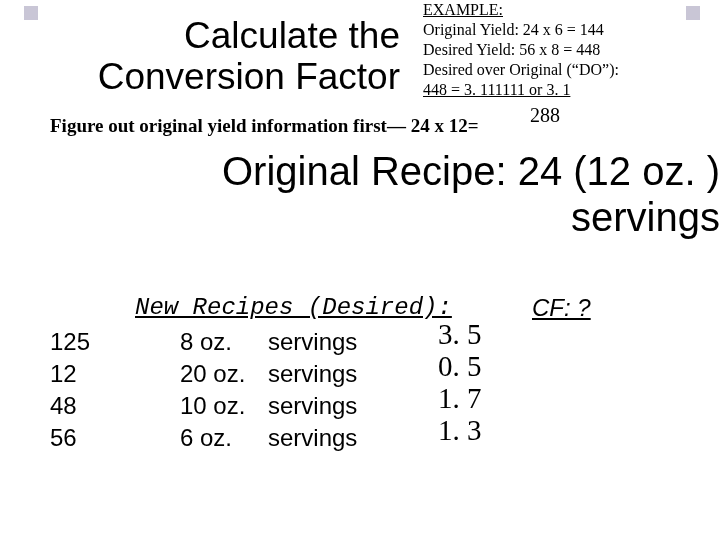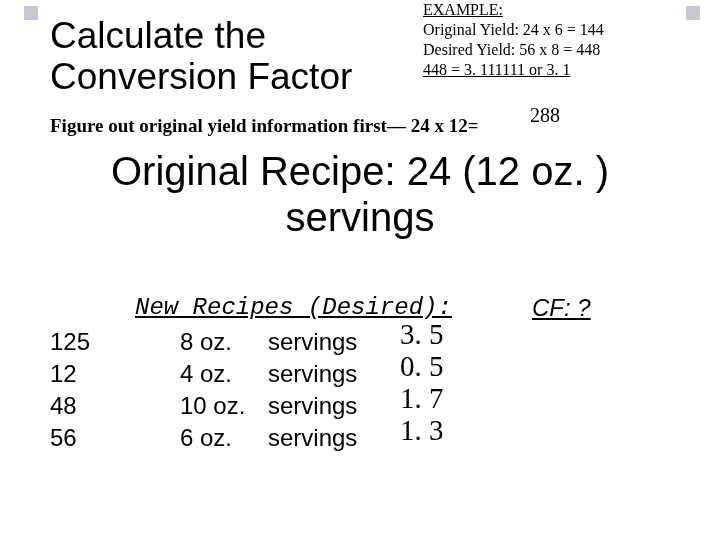--- a/index.html
+++ b/index.html
@@ -18,20 +18,21 @@
     height: 540px;
   }
   .title {
     position: absolute;
     left: 50px;
     top: 16px;
     width: 350px;
     font-family: Arial, Helvetica, sans-serif;
     font-size: 37px;
     line-height: 1.1;
+    text-align: right;
   }
   .example {
     position: absolute;
     left: 423px;
     top: 0;
     width: 280px;
     font-size: 16px;
     line-height: 1.25;
   }
   .example .u { text-decoration: underline; }
@@ -46,21 +47,21 @@
     position: absolute;
     left: 530px;
     top: 104px;
     font-size: 20px;
   }
   .orig-recipe {
     position: absolute;
     left: 0;
     top: 148px;
     width: 720px;
-    text-align: center;
+    text-align: right;
     font-family: Arial, Helvetica, sans-serif;
     font-size: 40px;
     line-height: 1.16;
   }
   .new-header {
     position: absolute;
     left: 135px;
     top: 294px;
     font-family: Liberation Mono, monospace;
     font-style: italic;
@@ -103,21 +104,21 @@
     line-height: 1.35;
   }
   .servw div { height: 32px; }
   .cfs {
     position: absolute;
     left: 400px;
     top: 318px;
     font-size: 29px;
     line-height: 1.12;
   }
-  .cfs div { height: 32px; }
+  .cfs div { height: 32px; margin-left: 38px; }
   .bullet {
     position: absolute;
     width: 14px;
     height: 14px;
     background: #c9c6d6;
   }
   .b1 { left: 24px; top: 6px; }
   .b2 { left: 686px; top: 6px; }
 </style>
 </head>
@@ -127,20 +128,21 @@
 
   <div class="bullet b1"></div>
   <div class="bullet b2"></div>
 
   <div class="title">Calculate the Conversion Factor</div>
 
   <div class="example">
     <div class="u">EXAMPLE:</div>
     <div>Original Yield:  24 x 6  = 144</div>
     <div>Desired Yield:  56 x 8  = 448</div>
+    <div>Desired over Original (“DO”):</div>
     <div><span class="u">448    =  3. 111111 or 3. 1</span></div>
   </div>
 
   <div class="figure-line">Figure out original yield information first— 24 x 12=</div>
   <div class="figure-result">288</div>
 
   <div class="orig-recipe">
     <span>Original Recipe:  24  (12 oz. )</span><br>
     <span>servings</span>
   </div>
@@ -150,21 +152,21 @@
 
   <div class="counts">
     <div>125</div>
     <div>12</div>
     <div>48</div>
     <div>56</div>
   </div>
 
   <div class="sizes">
     <div>8 oz.</div>
-    <div>4 oz.</div>
+    <div>20 oz.</div>
     <div>10 oz.</div>
     <div>6 oz.</div>
   </div>
 
   <div class="servw">
     <div>servings</div>
     <div>servings</div>
     <div>servings</div>
     <div>servings</div>
   </div>

